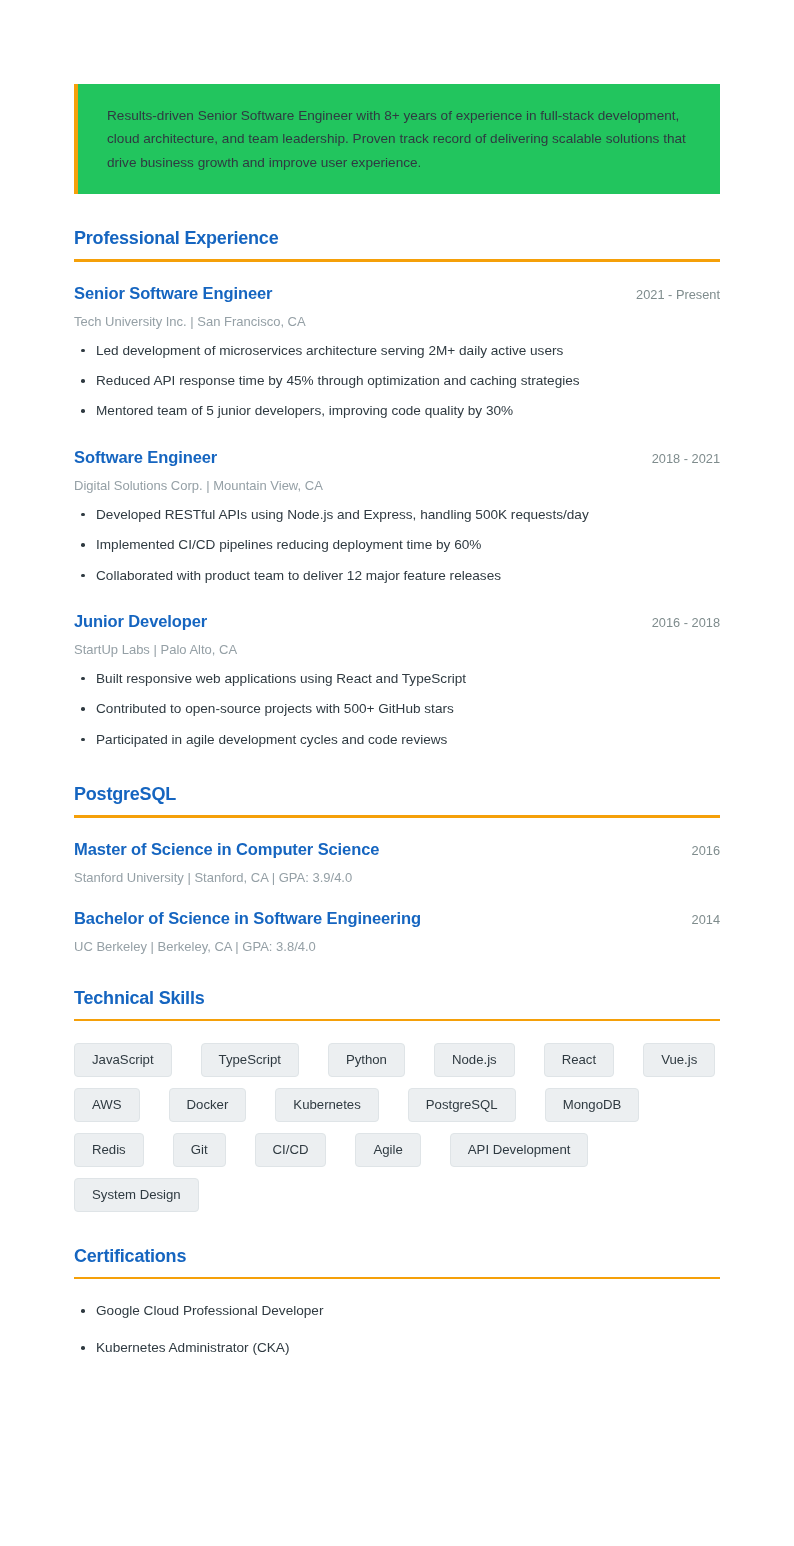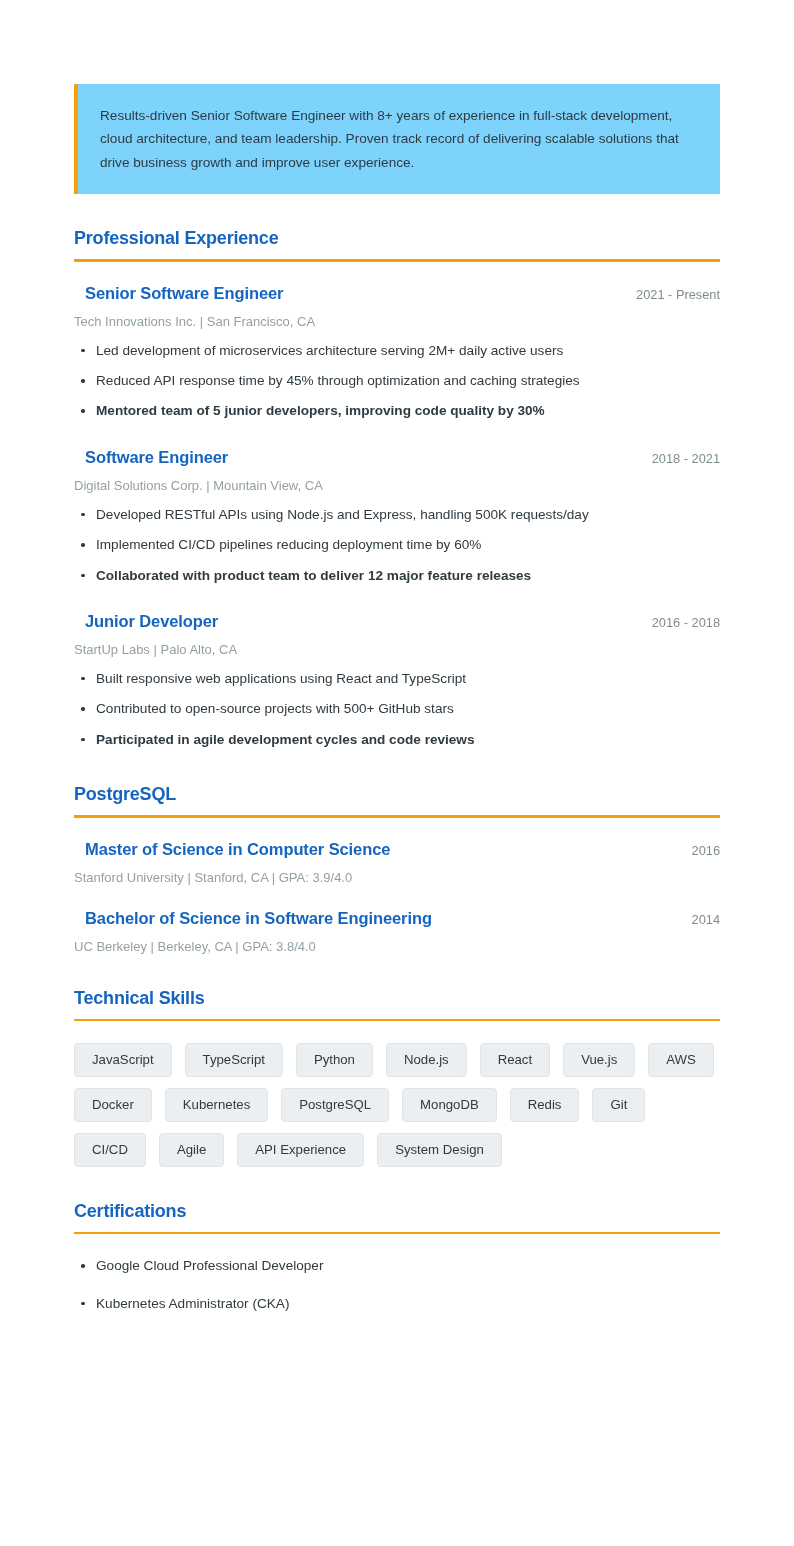--- a/index.html
+++ b/index.html
@@ -47,23 +47,23 @@
   }
   .contact-icon {
     font-size: 12.5px;
     line-height: 1;
     display: inline-block;
   }
 
   
   .summary {
     margin-top: 28px;
-    background: #7dd3fc;
+    background: #22c55e;
     border-left: 4px solid #F5A009;
-    padding: 20px 22px 20px 22px;
+    padding: 20px 22px 20px 29px;
     font-size: 13.6px;
     line-height: 1.72;
     color: #2f3a41;
   }
 
   
   .section {
     margin-top: 34px;
   }
   .section-title {
@@ -81,21 +81,20 @@
   }
 
   
   .entry { margin-bottom: 26px; }
   .entry:last-child { margin-bottom: 0; }
   .entry-head {
     display: flex;
     align-items: baseline;
     justify-content: space-between;
     gap: 8px;
-    margin-left: 11px;
   }
   .entry-title {
     color: #1565C0;
     font-size: 16.5px;
     font-weight: bold;
     margin: 0;
     letter-spacing: -0.1px;
   }
   .entry-date {
     color: #7f8c8d;
@@ -114,41 +113,41 @@
     padding: 0;
   }
   .bullets li {
     position: relative;
     padding-left: 22px;
     font-size: 13.6px;
     line-height: 1.5;
     color: #2f3a41;
     margin-bottom: 10px;
   }
-  .bullets li:last-child { margin-bottom: 0; font-weight: bold; }
+  .bullets li:last-child { margin-bottom: 0; }
   .bullets li::before {
     content: "";
     position: absolute;
     left: 7px;
     top: 8px;
     width: 3.5px;
     height: 3.5px;
     border-radius: 50%;
     background: #2f3a41;
   }
 
   
   .edu-entry { margin-bottom: 24px; }
   .edu-entry:last-child { margin-bottom: 0; }
 
   
   .skills {
     display: flex;
     flex-wrap: wrap;
-    gap: 11px 13px;
+    gap: 11px 29px;
     margin-top: 2px;
   }
   .skill-tag {
     background: #ECEFF1;
     border: 1px solid #dfe4e7;
     border-radius: 4px;
     padding: 8px 17px;
     font-size: 13.2px;
     color: #2f3a41;
     line-height: 1.2;
@@ -191,21 +190,21 @@
 
   <section class="section">
     <h2 class="section-title">Professional Experience</h2>
     <div class="section-rule"></div>
     <div id="experience-entries">
         <div class="entry">
           <div class="entry-head">
             <h3 class="entry-title">Senior Software Engineer</h3>
             <span class="entry-date">2021 - Present</span>
           </div>
-          <div class="entry-sub">Tech Innovations Inc. | San Francisco, CA</div>
+          <div class="entry-sub">Tech University Inc. | San Francisco, CA</div>
           <ul class="bullets">
             <li>Led development of microservices architecture serving 2M+ daily active users</li>
             <li>Reduced API response time by 45% through optimization and caching strategies</li>
             <li>Mentored team of 5 junior developers, improving code quality by 30%</li>
           </ul>
         </div>
         <div class="entry">
           <div class="entry-head">
             <h3 class="entry-title">Software Engineer</h3>
             <span class="entry-date">2018 - 2021</span>
@@ -265,21 +264,21 @@
         <span class="skill-tag">Vue.js</span>
         <span class="skill-tag">AWS</span>
         <span class="skill-tag">Docker</span>
         <span class="skill-tag">Kubernetes</span>
         <span class="skill-tag">PostgreSQL</span>
         <span class="skill-tag">MongoDB</span>
         <span class="skill-tag">Redis</span>
         <span class="skill-tag">Git</span>
         <span class="skill-tag">CI/CD</span>
         <span class="skill-tag">Agile</span>
-        <span class="skill-tag">API Experience</span>
+        <span class="skill-tag">API Development</span>
         <span class="skill-tag">System Design</span>
       </div>
   </section>
 
   <section class="section">
     <h2 class="section-title">Certifications</h2>
     <div class="section-rule"></div>
     <ul class="cert-list" id="cert-list">
         <li>Google Cloud Professional Developer</li>
         <li>Kubernetes Administrator (CKA)</li>

